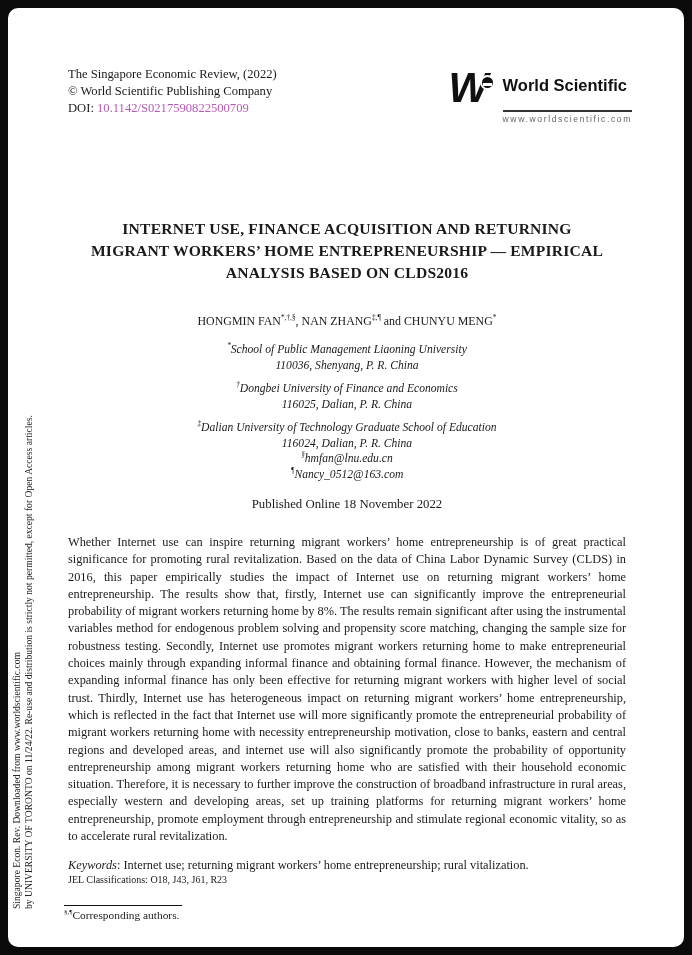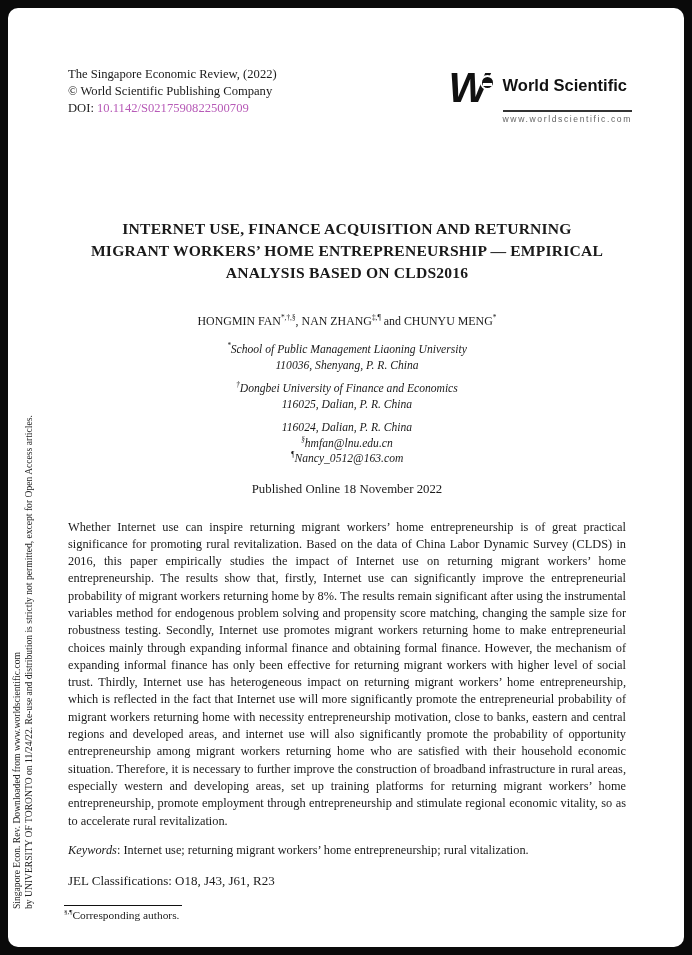--- a/index.html
+++ b/index.html
@@ -73,21 +73,21 @@
   .affil-block { margin-bottom: 8px; }
   .published { margin-top: 15px; text-align: center; font-size: 12.8px; }
   
   .abstract {
     margin-top: 22px;
     font-size: 12.35px; line-height: 17.3px;
     text-align: justify;
   }
   .keywords { margin-top: 13px; font-size: 12.35px; }
   .keywords em { font-style: italic; }
-  .jel { margin-top: 15px; font-size: 13px; }
+  .jel { margin-top: 1px; font-size: 10px; }
   
   .footnote-area { position: absolute; left: 56px; bottom: 26px; }
   .footnote-rule { width: 118px; border-top: 1.6px solid #111; margin-bottom: 3px; }
   .footnote-text { font-size: 11.4px; }
 </style>
 </head>
 <body>
 
 <div class="page">
 
@@ -125,20 +125,21 @@
   <div class="affils">
     <div class="affil-block">
       <div><sup>*</sup><span>School of Public Management Liaoning University</span></div>
       <div>110036, Shenyang, P. R. China</div>
     </div>
     <div class="affil-block">
       <div><sup>†</sup><span>Dongbei University of Finance and Economics</span></div>
       <div>116025, Dalian, P. R. China</div>
     </div>
     <div class="affil-block">
+      <div><sup>‡</sup><span>Dalian University of Technology Graduate School of Education</span></div>
       <div>116024, Dalian, P. R. China</div>
       <div><sup>§</sup><span>hmfan@lnu.edu.cn</span></div>
       <div><sup>¶</sup><span>Nancy_0512@163.com</span></div>
     </div>
   </div>
 
   <div class="published">Published Online 18 November 2022</div>
 
   <p class="abstract">Whether Internet use can inspire returning migrant workers’ home entrepreneurship is of great practical significance for promoting rural revitalization. Based on the data of China Labor Dynamic Survey (CLDS) in 2016, this paper empirically studies the impact of Internet use on returning migrant workers’ home entrepreneurship. The results show that, firstly, Internet use can significantly improve the entrepreneurial probability of migrant workers returning home by 8%. The results remain significant after using the instrumental variables method for endogenous problem solving and propensity score matching, changing the sample size for robustness testing. Secondly, Internet use promotes migrant workers returning home to make entrepreneurial choices mainly through expanding informal finance and obtaining formal finance. However, the mechanism of expanding informal finance has only been effective for returning migrant workers with higher level of social trust. Thirdly, Internet use has heterogeneous impact on returning migrant workers’ home entrepreneurship, which is reflected in the fact that Internet use will more significantly promote the entrepreneurial probability of migrant workers returning home with necessity entrepreneurship motivation, close to banks, eastern and central regions and developed areas, and internet use will also significantly promote the probability of opportunity entrepreneurship among migrant workers returning home who are satisfied with their household economic situation. Therefore, it is necessary to further improve the construction of broadband infrastructure in rural areas, especially western and developing areas, set up training platforms for returning migrant workers’ home entrepreneurship, promote employment through entrepreneurship and stimulate regional economic vitality, so as to accelerate rural revitalization.</p>
 

